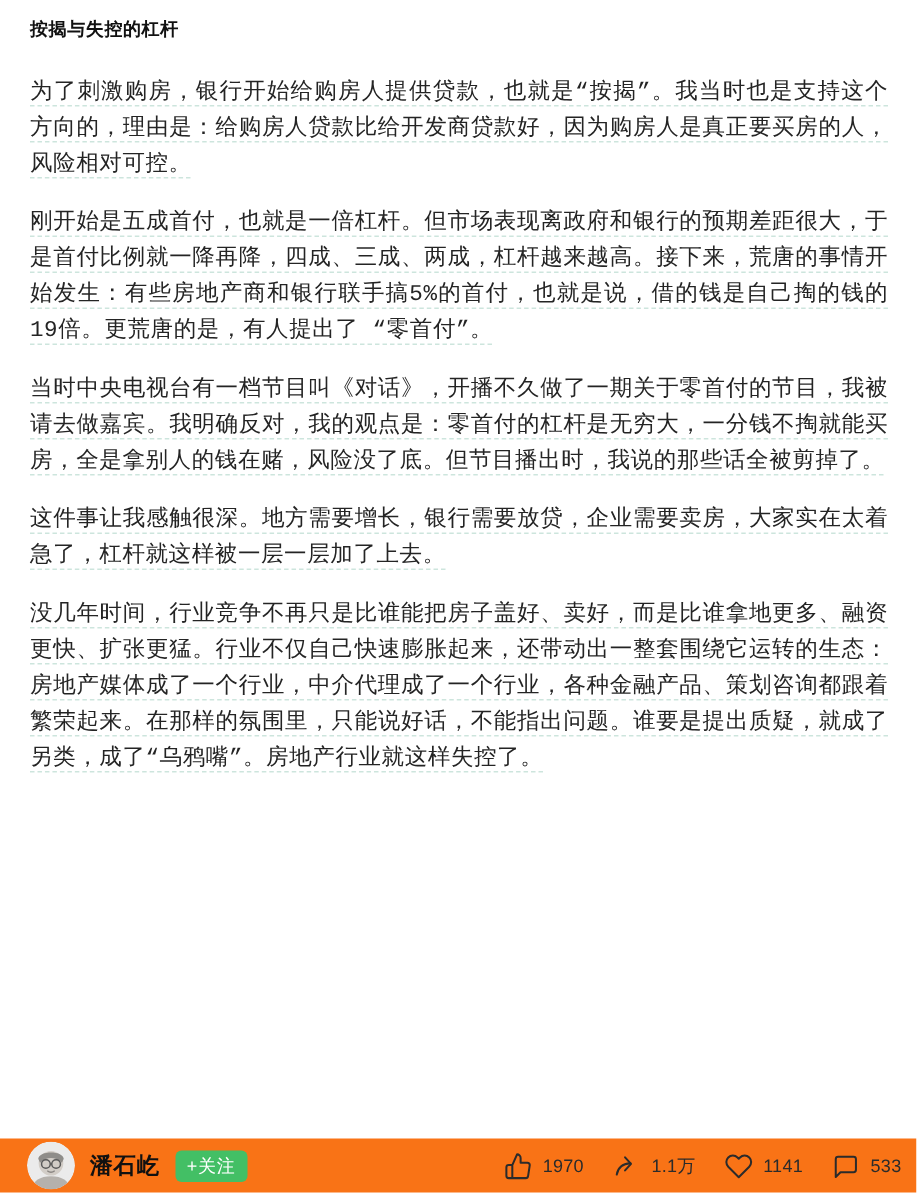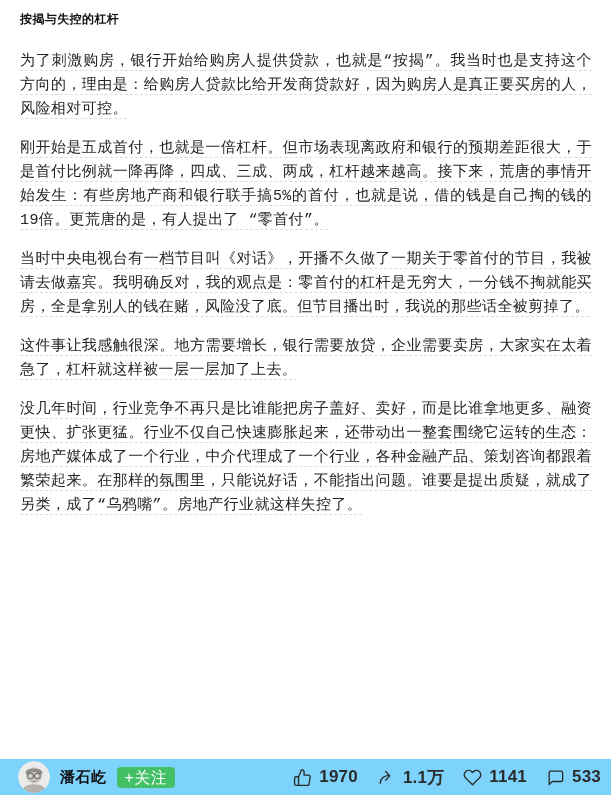--- a/index.html
+++ b/index.html
@@ -22,46 +22,46 @@
     text-align: justify;
     text-decoration: underline dashed rgba(145, 198, 180, 0.45);
     text-decoration-thickness: 1px;
     text-underline-offset: 5px;
     font-family: Liberation Mono, monospace;
   }
   .footer {
     position: absolute; left: 0; right: 0; bottom: 5px;
     height: 36px; padding: 0 10px 0 18px;
     display: flex; align-items: center;
-    background: #7dd3fc;
+    background: #f97316;
   }
   .author { display: flex; align-items: center; cursor: pointer; }
   .avatar {
     width: 32px; height: 32px; border-radius: 50%;
     overflow: hidden; display: inline-block; flex: 0 0 32px;
   }
   .avatar svg { display: block; }
   .author-name {
     font-size: 15px; font-weight: 700; color: #111111;
     margin-left: 10px; letter-spacing: 0.5px;
   }
   .follow-btn {
     margin-left: 10px;
     background: #43bf65; color: #ffffff;
     border: none; border-radius: 4px;
-    font-size: 16px; line-height: 21px; height: 21px;
+    font-size: 12px; line-height: 21px; height: 21px;
     padding: 0 8px; cursor: pointer;
     font-family: inherit; letter-spacing: 0.5px;
     display: inline-flex; align-items: center;
   }
   .stats { margin-left: auto; display: flex; align-items: center; gap: 19px; }
   .stat { display: flex; align-items: center; gap: 7px; cursor: pointer; color: #2b2b2b; }
   .stat .sicon { display: inline-flex; width: 19px; height: 19px; }
   .stat .sicon svg { width: 19px; height: 19px; stroke: #2b2b2b; }
-  .stat .snum { font-size: 17px; color: #2b2b2b; letter-spacing: 0.2px; font-weight: bold; }
+  .stat .snum { font-size: 12px; color: #2b2b2b; letter-spacing: 0.2px; }
 </style>
 </head>
 <body>
 
 <div class="content">
   <h2 class="sec-title">按揭与失控的杠杆</h2>
   <p class="body-text">为了刺激购房，银行开始给购房人提供贷款，也就是“按揭”。我当时也是支持这个方向的，理由是：给购房人贷款比给开发商贷款好，因为购房人是真正要买房的人，风险相对可控。</p>
   <p class="body-text">刚开始是五成首付，也就是一倍杠杆。但市场表现离政府和银行的预期差距很大，于是首付比例就一降再降，四成、三成、两成，杠杆越来越高。接下来，荒唐的事情开始发生：有些房地产商和银行联手搞5%的首付，也就是说，借的钱是自己掏的钱的19倍。更荒唐的是，有人提出了 “零首付”。</p>
   <p class="body-text">当时中央电视台有一档节目叫《对话》，开播不久做了一期关于零首付的节目，我被请去做嘉宾。我明确反对，我的观点是：零首付的杠杆是无穷大，一分钱不掏就能买房，全是拿别人的钱在赌，风险没了底。但节目播出时，我说的那些话全被剪掉了。</p>
   <p class="body-text">这件事让我感触很深。地方需要增长，银行需要放贷，企业需要卖房，大家实在太着急了，杠杆就这样被一层一层加了上去。</p>

